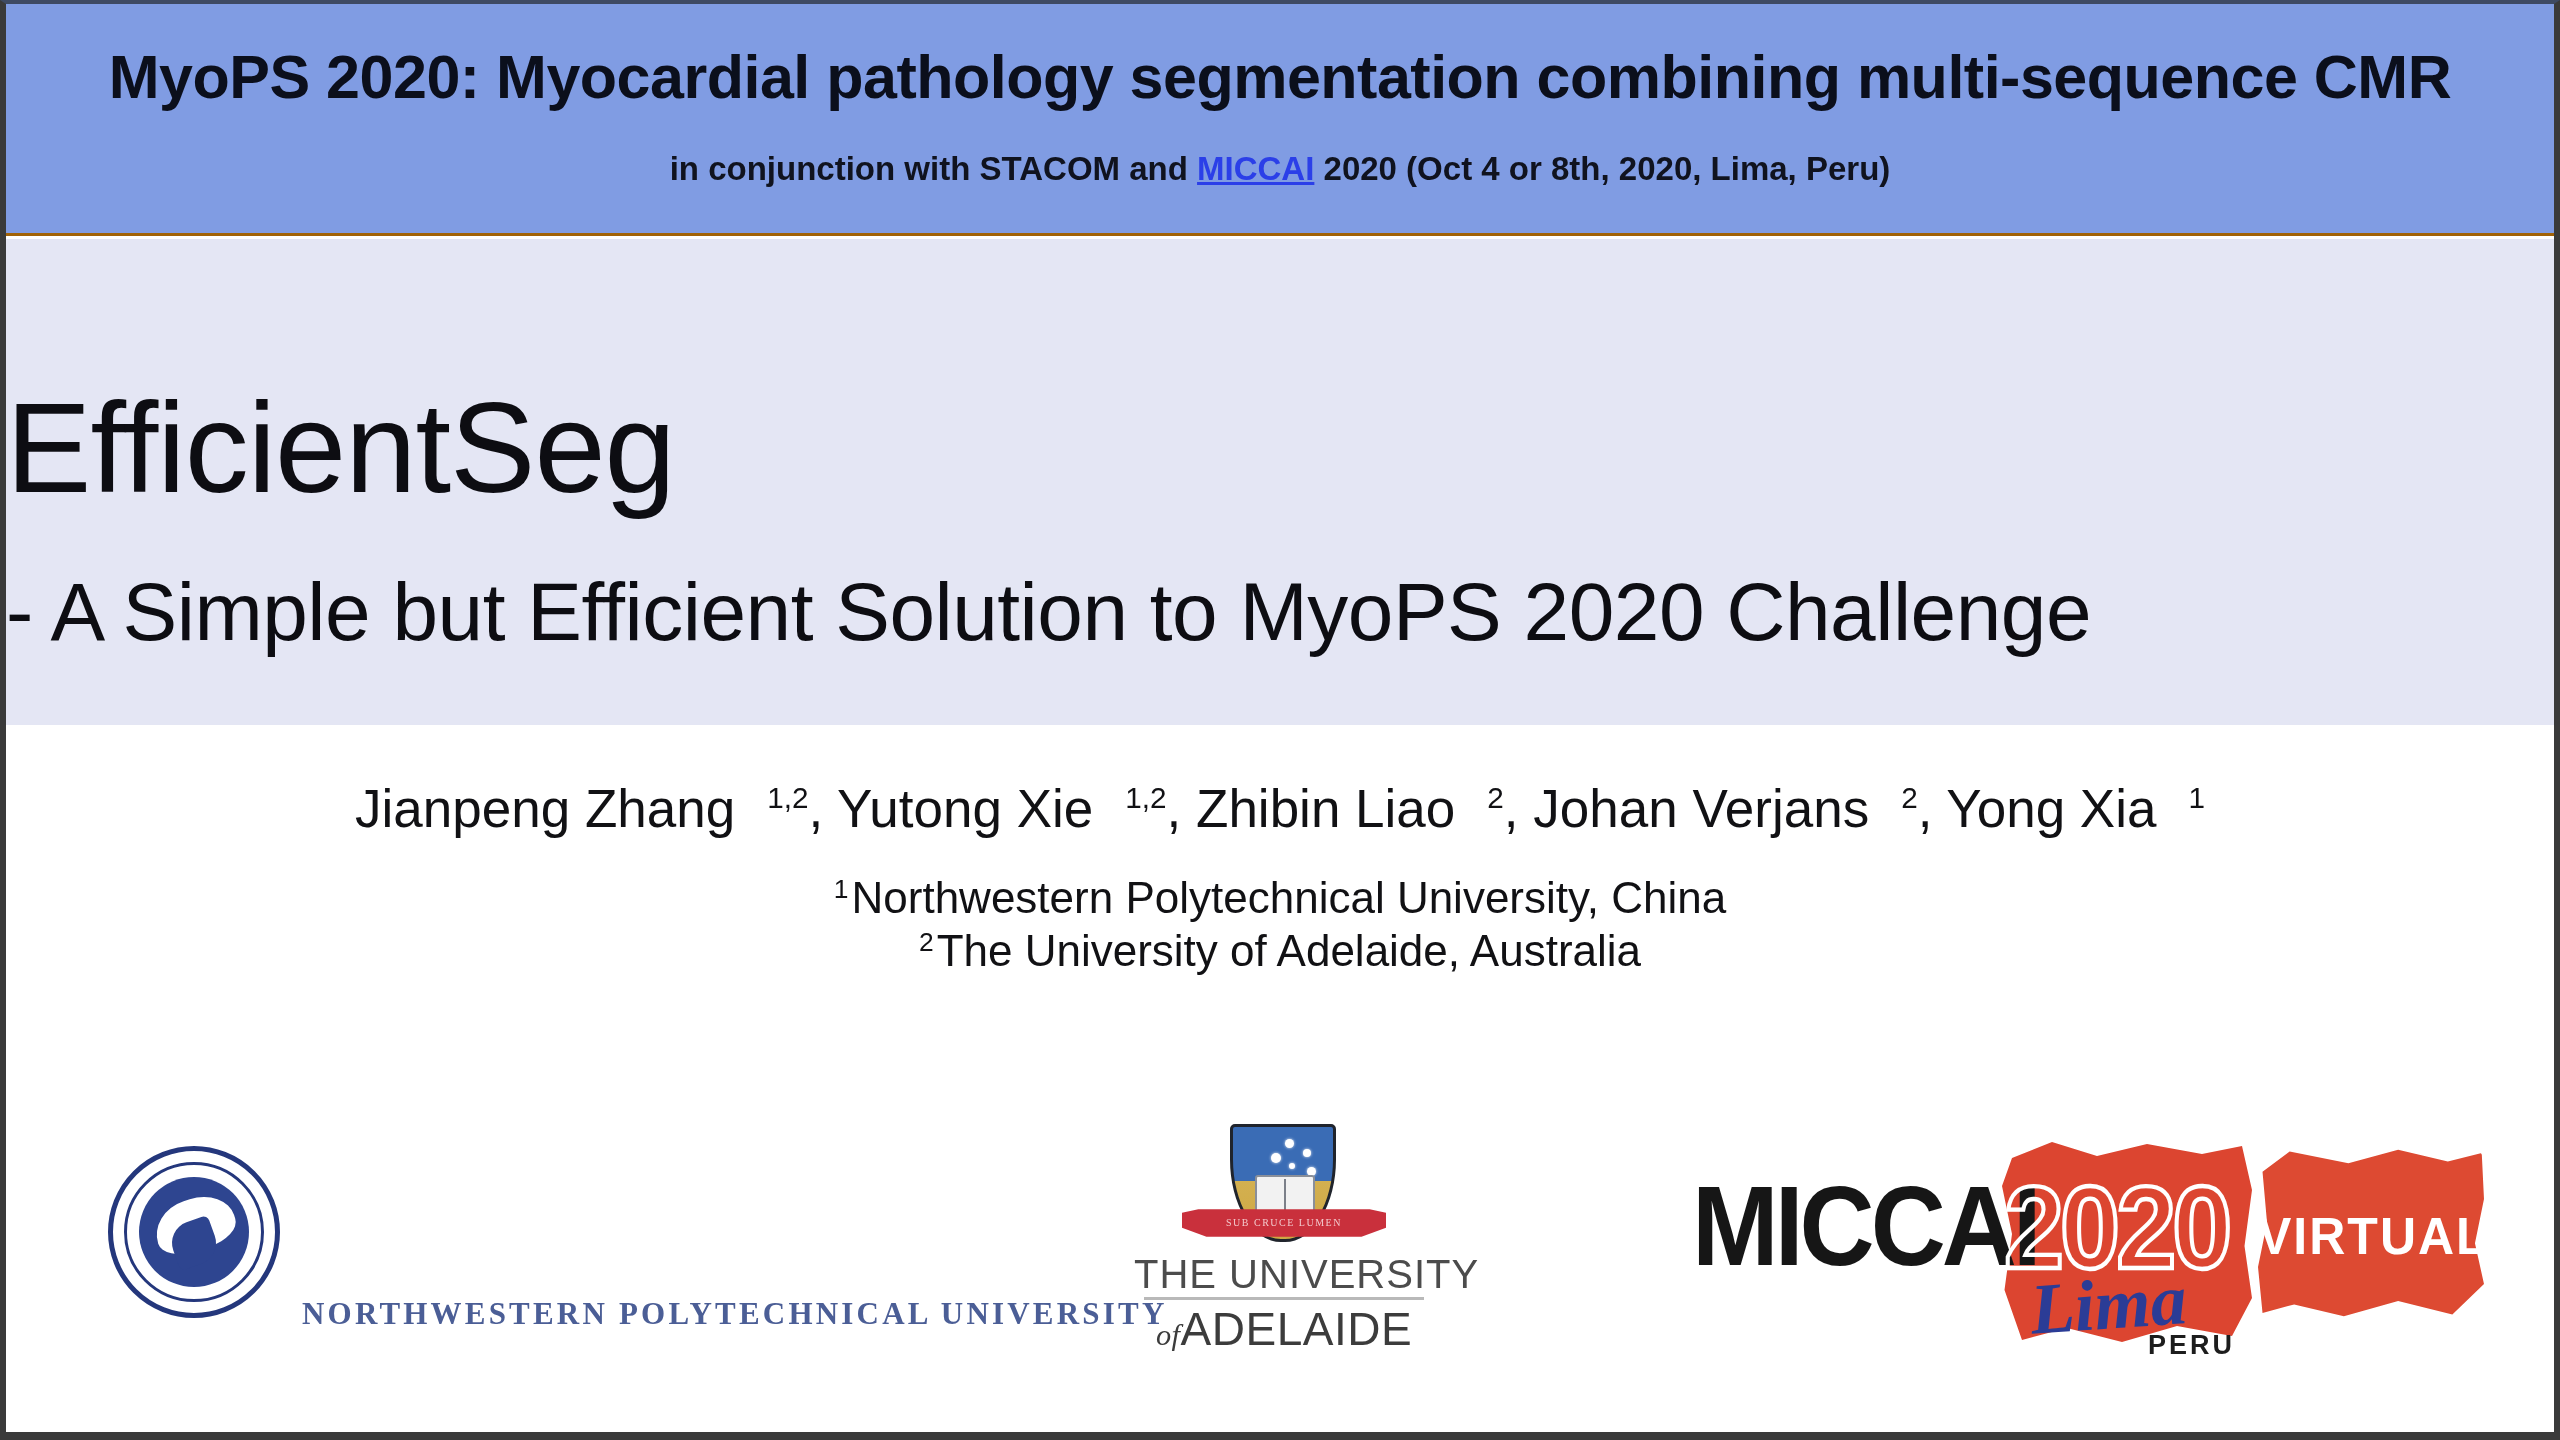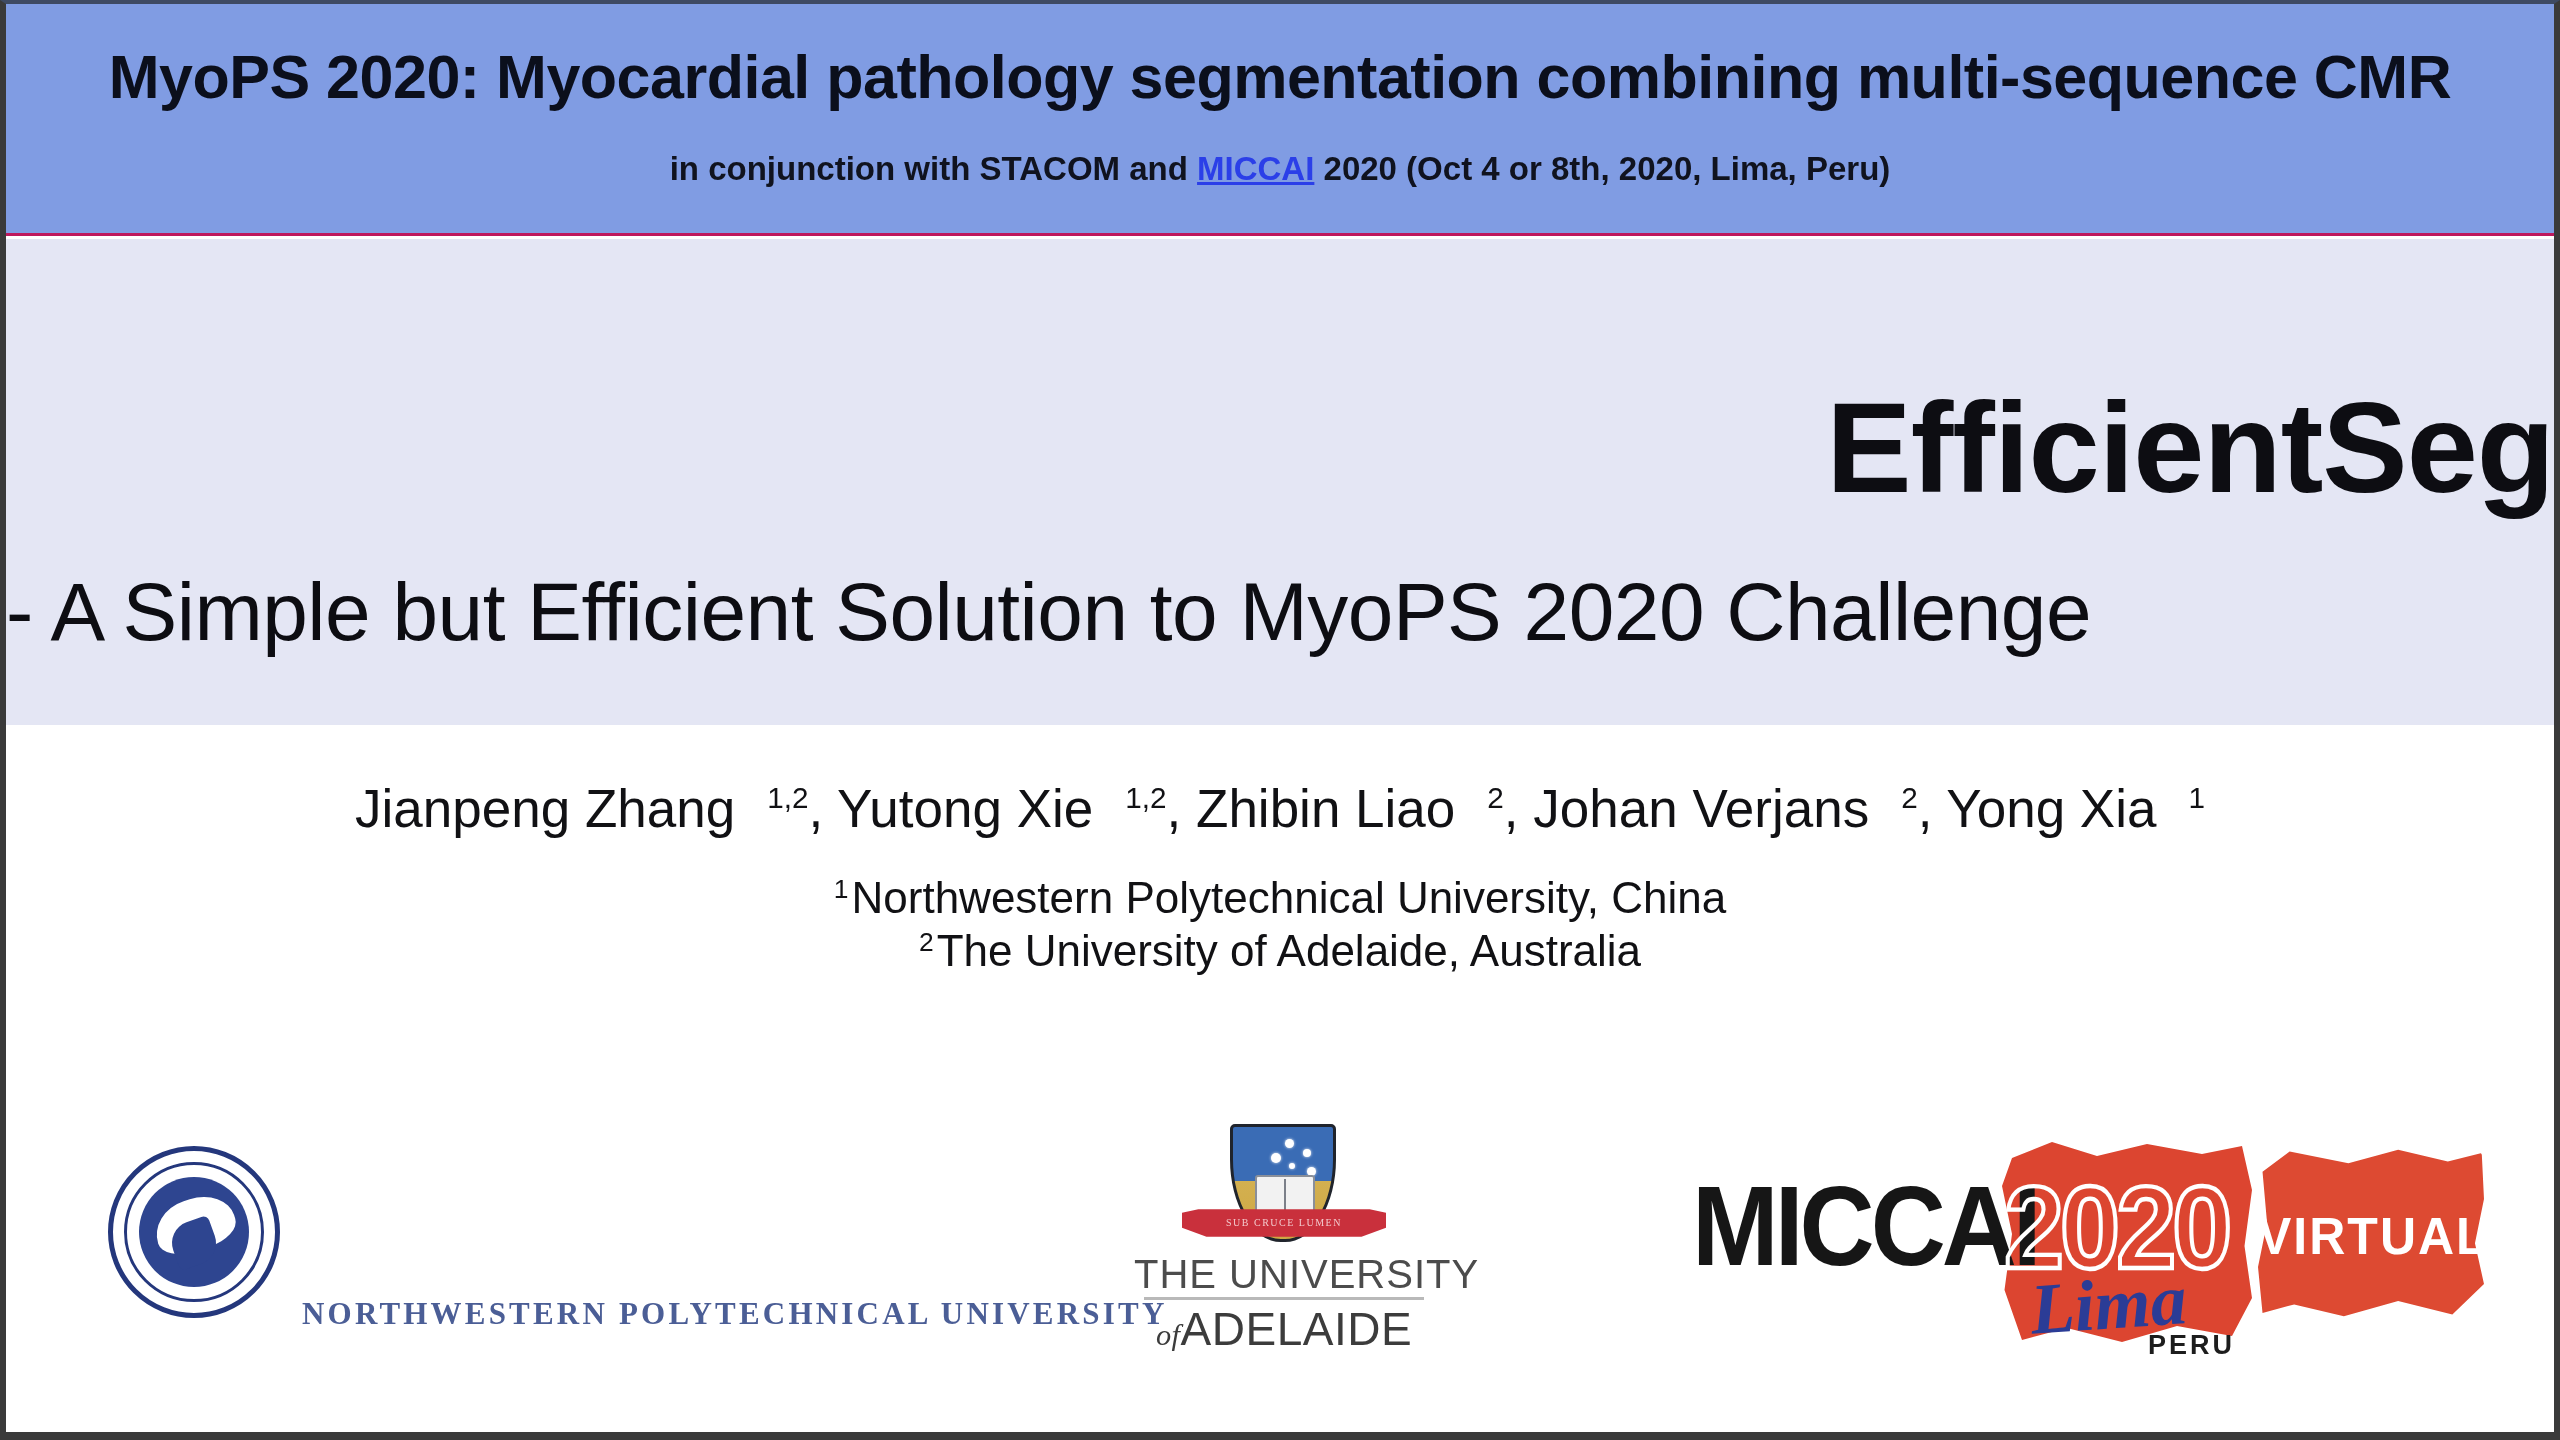--- a/index.html
+++ b/index.html
@@ -28,21 +28,21 @@
     overflow: hidden;
   }
 
   
   .header-band {
     position: absolute;
     left: 0; top: 0;
     width: 100%;
     height: 232px;
     background: #809ce3;
-    border-bottom: 3px solid #be185d;
+    border-bottom: 3px solid #a16207;
     box-sizing: border-box;
   }
   .header-title {
     position: absolute;
     left: 0; right: 0;
     top: 38px;
     text-align: center;
     font-size: 61px;
     font-weight: bold;
     color: #0b0f1c;
@@ -70,23 +70,23 @@
     left: 0;
     top: 235px;
     width: 100%;
     height: 486px;
     background: #e4e6f4;
   }
   .paper-title {
     position: absolute;
     left: 0; right: 0;
     top: 145px;
-    text-align: right;
+    text-align: left;
     font-size: 128px;
-    font-weight: bold;
+    font-weight: normal;
     color: #0d0d12;
     letter-spacing: -1px;
     line-height: 1;
     white-space: nowrap;
   }
   .paper-subtitle {
     position: absolute;
     left: 0; right: 0;
     top: 332px;
     text-align: left;

